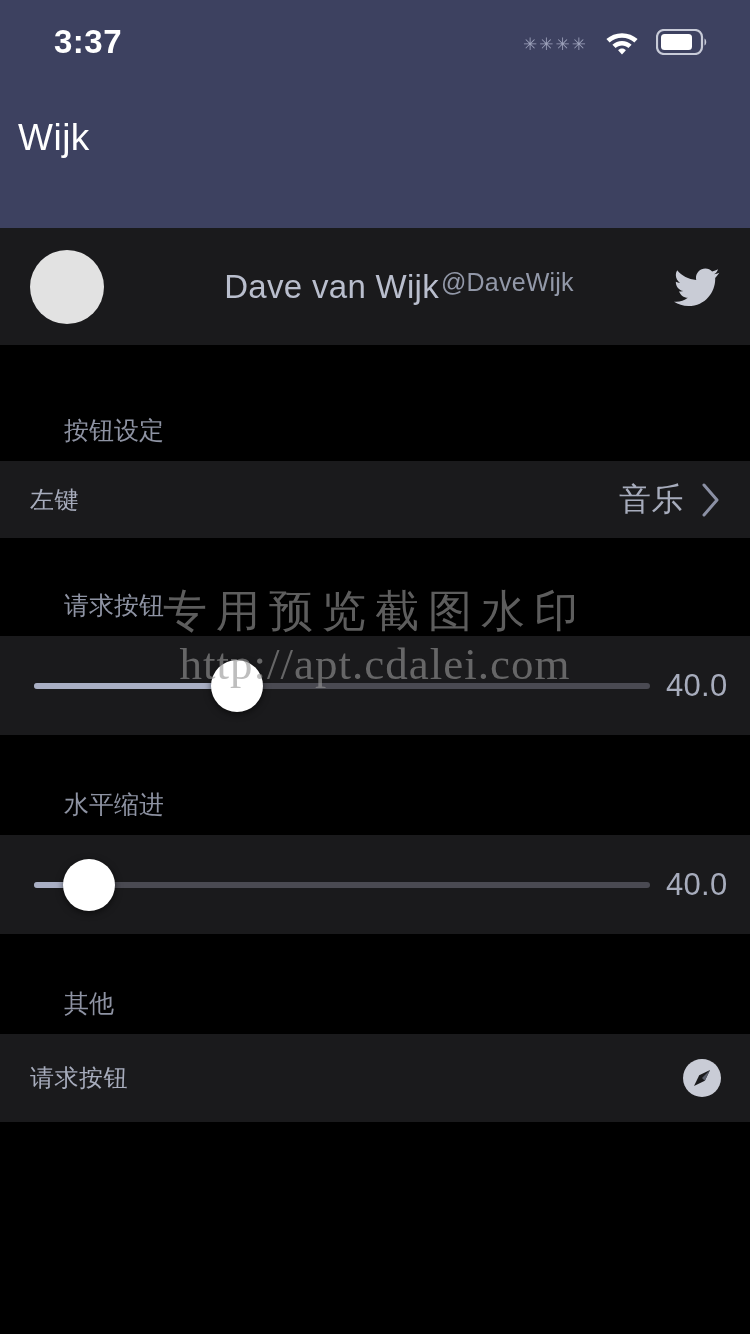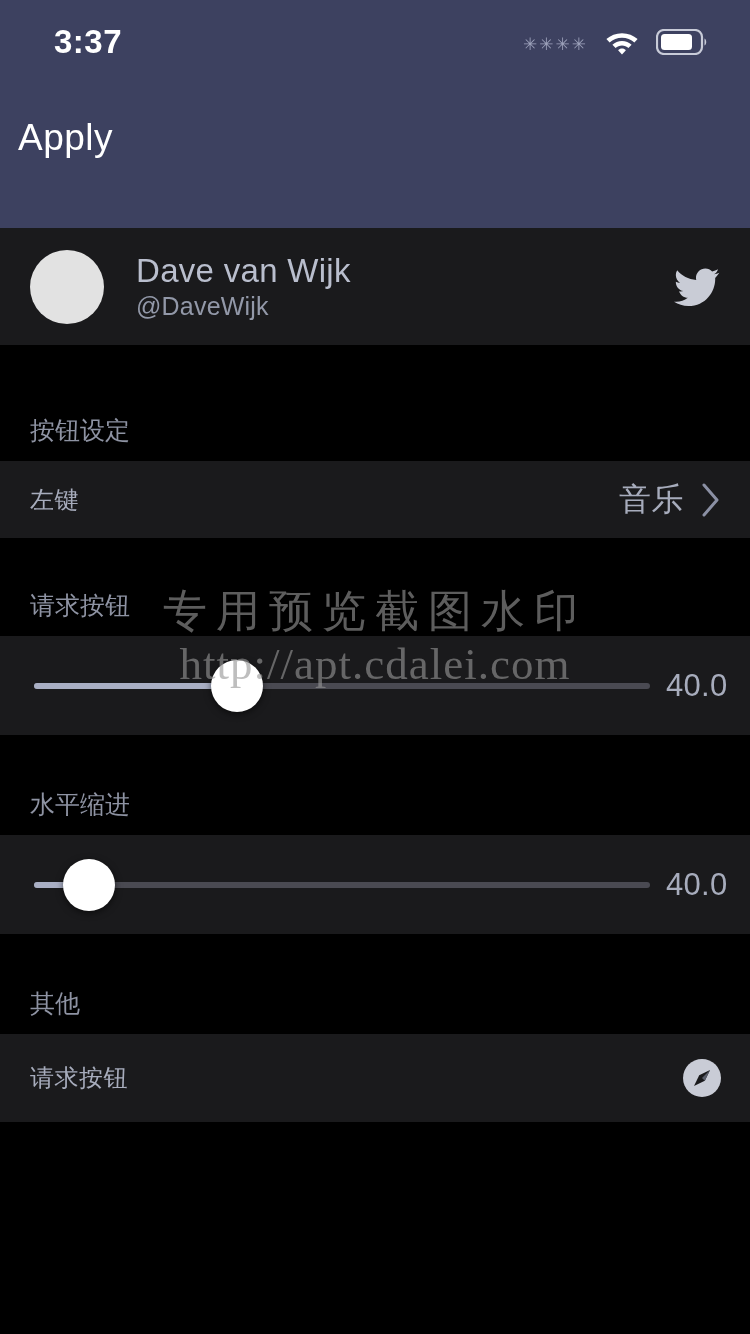--- a/index.html
+++ b/index.html
@@ -90,23 +90,23 @@
     padding:0 30px;
     background:#1A1A1C;
   }
   .avatar {
     width:74px; height:74px;
     border-radius:50%;
     background:#E2E2E2;
     flex:0 0 auto;
   }
   .profile-text {
-    margin-left:32px;
+    margin-left:20px;
     flex:1 1 auto;
-    display:flex; flex-direction:column;
+    display:flex; flex-direction:row;
     justify-content:center; gap:2px;
   }
   .profile-name {
     color:#B9BECD;
     font-size:33px;
     letter-spacing:0.3px;
   }
   .profile-handle {
     color:#9298A8;
     font-size:25px;
@@ -115,20 +115,21 @@
   .twitter-icon { flex:0 0 auto; display:block; }
 
   
   .section-header {
     color:#8E93A3;
     font-size:25px;
     padding-left:30px;
     display:flex; align-items:flex-end;
     height:100%;
     padding-bottom:14px;
+    margin-left:34px;
   }
 
   
   .row {
     height:77px;
     display:flex; align-items:center;
     padding:0 28px 0 30px;
     background:#1A1A1C;
   }
   .row-label {
@@ -234,21 +235,21 @@
         </svg>
         <svg class="battery-icon" width="52" height="26" viewBox="0 0 52 26">
           <rect x="1" y="1" width="45" height="24" rx="7" ry="7" fill="none" stroke="#C8CBD8" stroke-width="2.2"></rect>
           <rect x="5" y="5" width="31" height="16" rx="3.5" ry="3.5" fill="#FFFFFF"></rect>
           <path d="M48.5 9.5 C50.8 10.6 50.8 15.4 48.5 16.5 Z" fill="#C8CBD8"></path>
         </svg>
       </div>
     </div>
 
     <div class="navrow">
-      <div class="nav-apply">Apply</div>
+      <div class="nav-apply">Wijk</div>
     </div>
   </div>
 
   <div class="content">
 
     <div class="profile">
       <div class="avatar"></div>
       <div class="profile-text">
         <div class="profile-name">Dave van Wijk</div>
         <div class="profile-handle">@DaveWijk</div>

